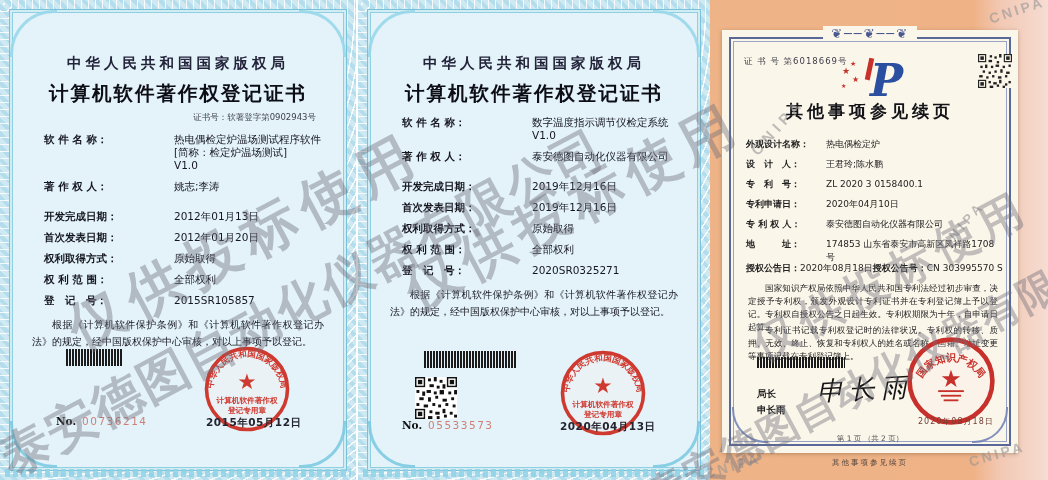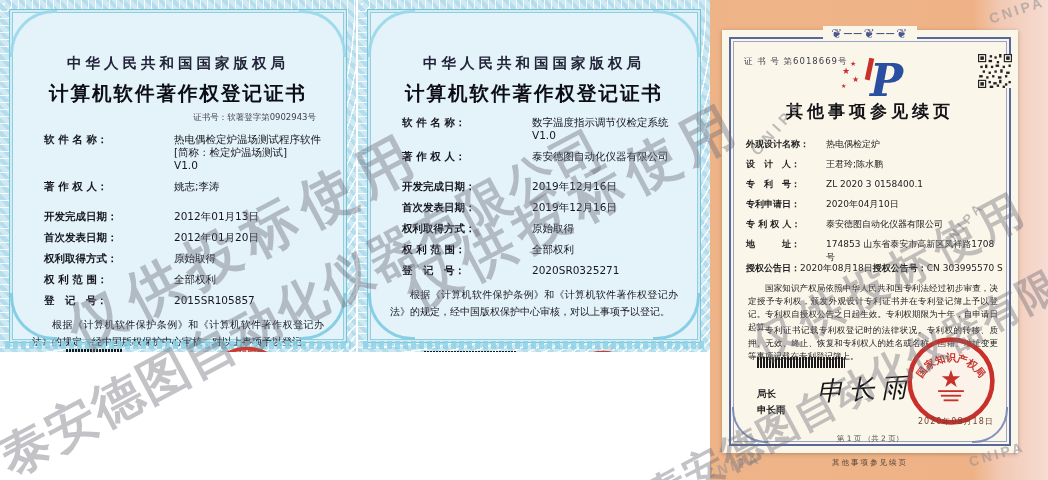--- a/index.html
+++ b/index.html
@@ -1,20 +1,20 @@
 <!DOCTYPE html>
 <html><head>
 <meta charset="utf-8">
 <style>
   html,body{margin:0;padding:0;background:#fdece6;}
   #page{position:relative;width:1048px;height:480px;overflow:hidden;
         font-family:"DejaVu Sans","Liberation Sans",sans-serif;background:#fff;}
 
   
-  .bluecert{position:absolute;top:0;height:352px;width:356px;background-color:#cfe9f3;
+  .bluecert{position:absolute;top:0;height:480px;width:356px;background-color:#cfe9f3;
     background-image:
       repeating-radial-gradient(circle at 4px 4px, rgba(255,255,255,.85) 0 1.5px, transparent 1.5px 7px),
       repeating-linear-gradient(45deg, rgba(128,198,224,.35) 0 4px, transparent 4px 9px);
     overflow:hidden;}
   .bluecert .card{position:absolute;inset:9px;background:#e3f3f9;border:1px solid #79c2d8;
     box-shadow:inset 0 0 0 2px #d2ecf4, inset 0 0 0 3px #8fcfe2;z-index:1;}
   .bluecert .chain{position:absolute;left:5px;right:5px;bottom:3px;height:8px;z-index:3;
     background:repeating-linear-gradient(90deg,#8ed2e6 0 5px, rgba(255,255,255,0) 5px 8px);opacity:.85;}
   .fl{position:absolute;width:44px;height:44px;z-index:3;opacity:.9;}
   .fl.bl{left:10px;bottom:12px;border-left:3px solid #7fcbe2;border-bottom:3px solid #7fcbe2;border-radius:0 0 0 44px;}

